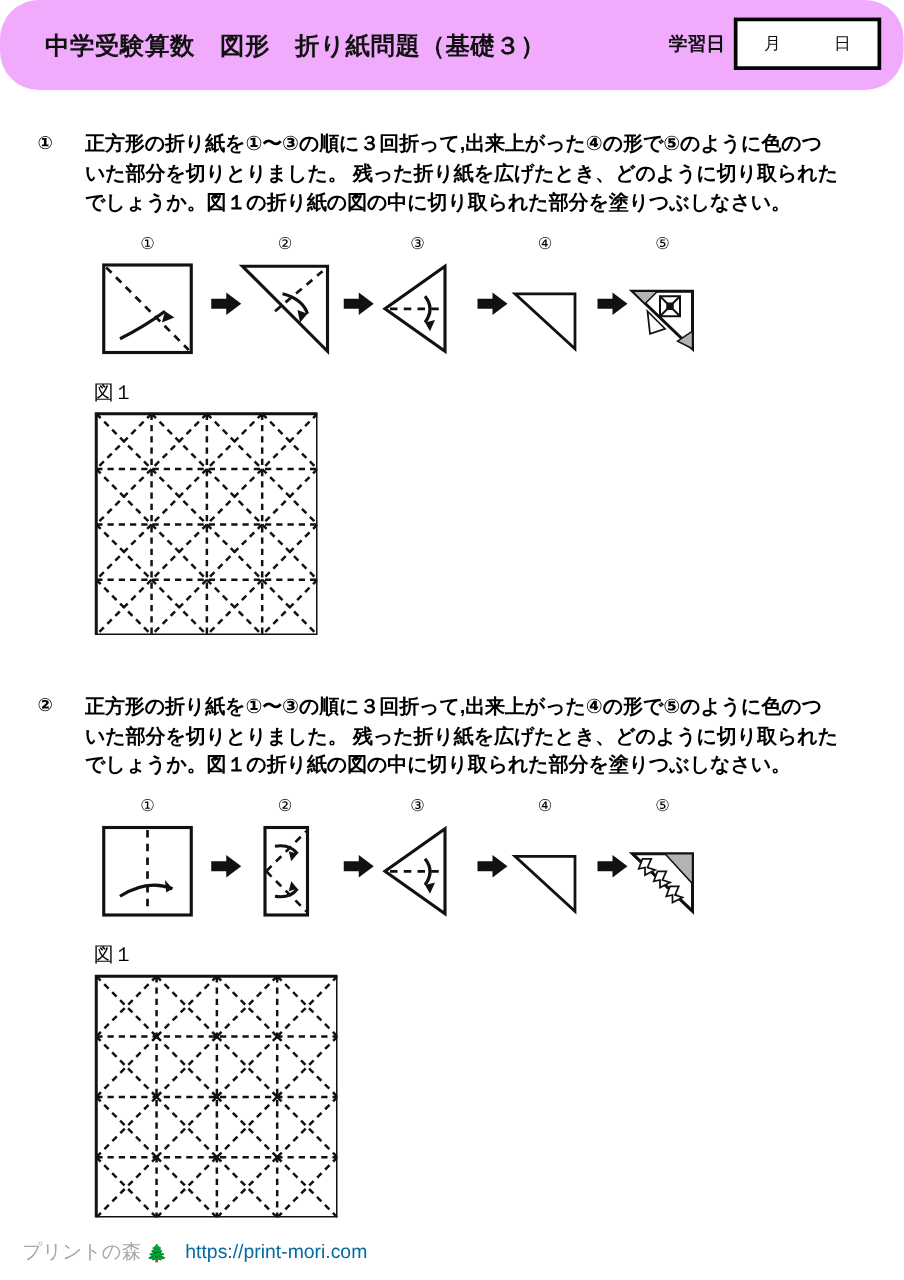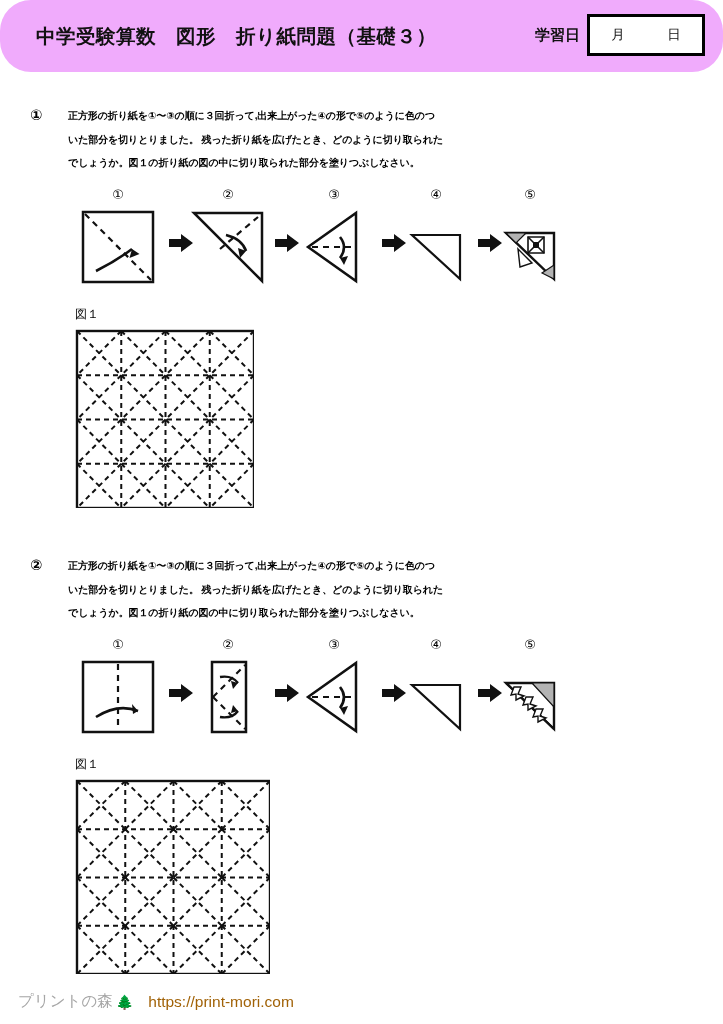--- a/index.html
+++ b/index.html
@@ -79,21 +79,21 @@
     padding-right: 18px;
   }
   .q-number {
     font-size: 14.5px;
     font-weight: bold;
     line-height: 23.5px;
     width: 38px;
     flex: none;
   }
   .q-text {
-    font-size: 10px;
+    font-size: 16px;
     font-weight: bold;
     line-height: 23.5px;
     letter-spacing: -0.1px;
   }
   .q-text .line { display: block; white-space: pre; }
   .q-text .line.indent { text-indent: 0; }
 
   
   .fold-seq {
     position: relative;
@@ -128,42 +128,41 @@
     justify-content: center;
   }
 
   
   .figure-wrap {
     position: relative;
     margin-top: 10px;
     padding-left: 75px;
   }
   .figure-label {
-    font-size: 12px;
+    font-size: 16px;
     line-height: 20px;
     margin-bottom: 4px;
     display: block;
-    font-family: Liberation Mono, monospace;
   }
   .grid-svg { display: block; }
 
   
   .footer {
     position: absolute;
     left: 18px;
     bottom: 12px;
     display: flex;
     align-items: center;
     color: #a6a6a6;
     font-size: 15.5px;
     text-align: right;
   }
   .footer .brand { margin-right: 4px; }
   .footer .tree { margin-right: 14px; font-size: 14px; color: #3f7a3f; }
-  .footer .url { color: #a16207; }
+  .footer .url { color: #0369a1; }
 </style>
 </head>
 <body>
 
 <div class="header">
   <div class="header-title">中学受験算数　図形　折り紙問題（基礎３）</div>
   <div class="header-right">
     <div class="study-date-label">学習日</div>
     <div class="date-box">
       <span>月</span>

